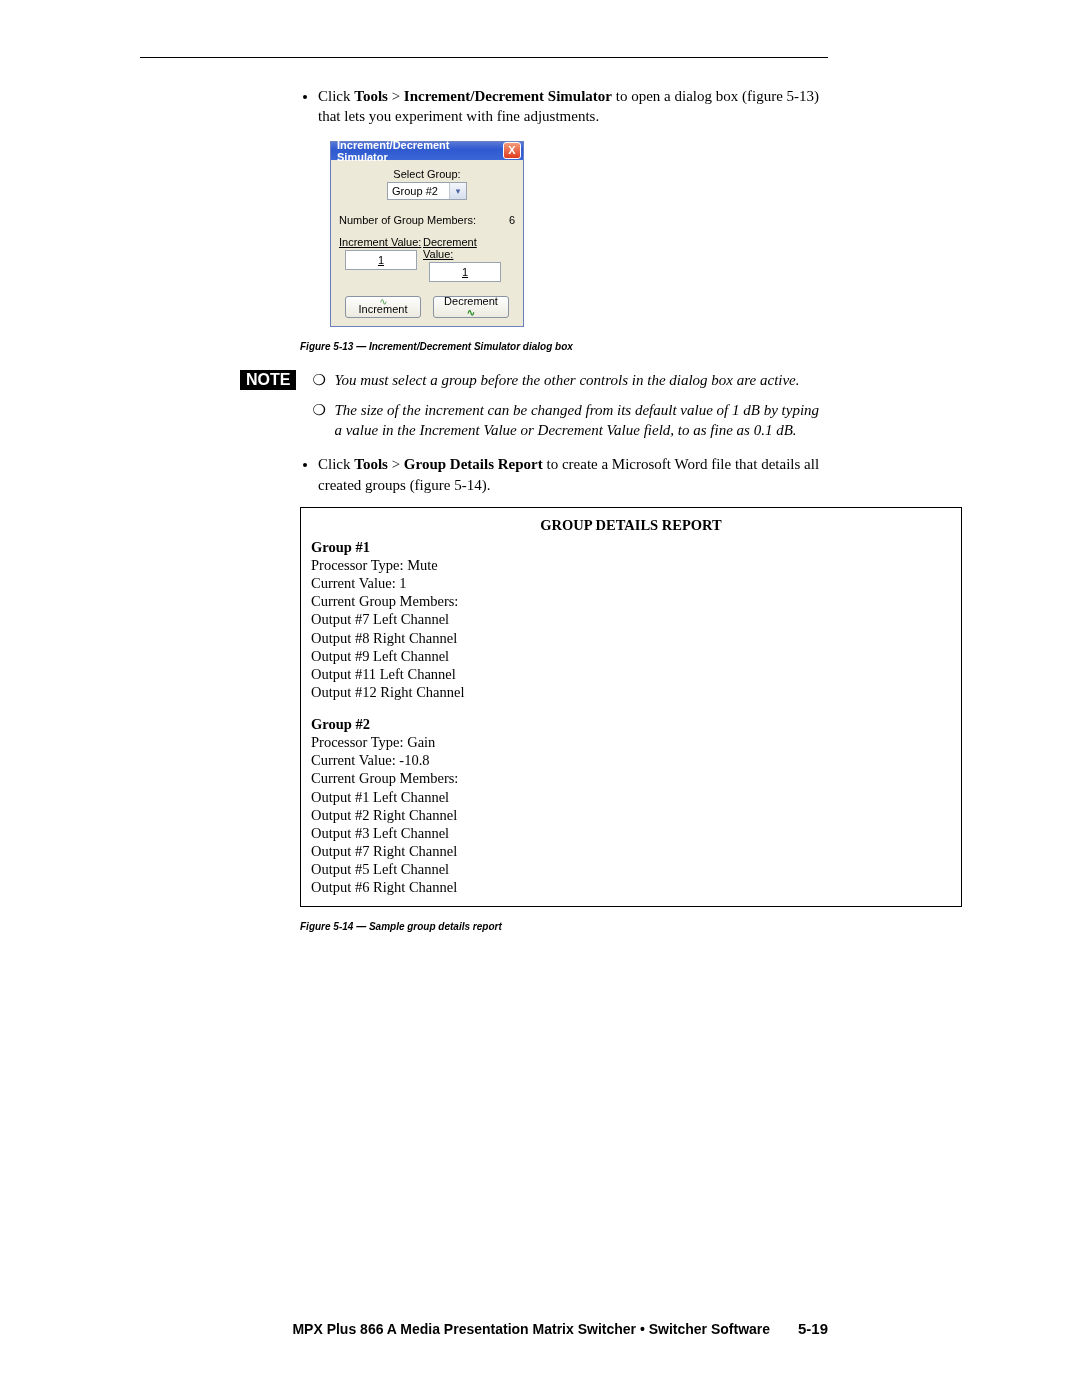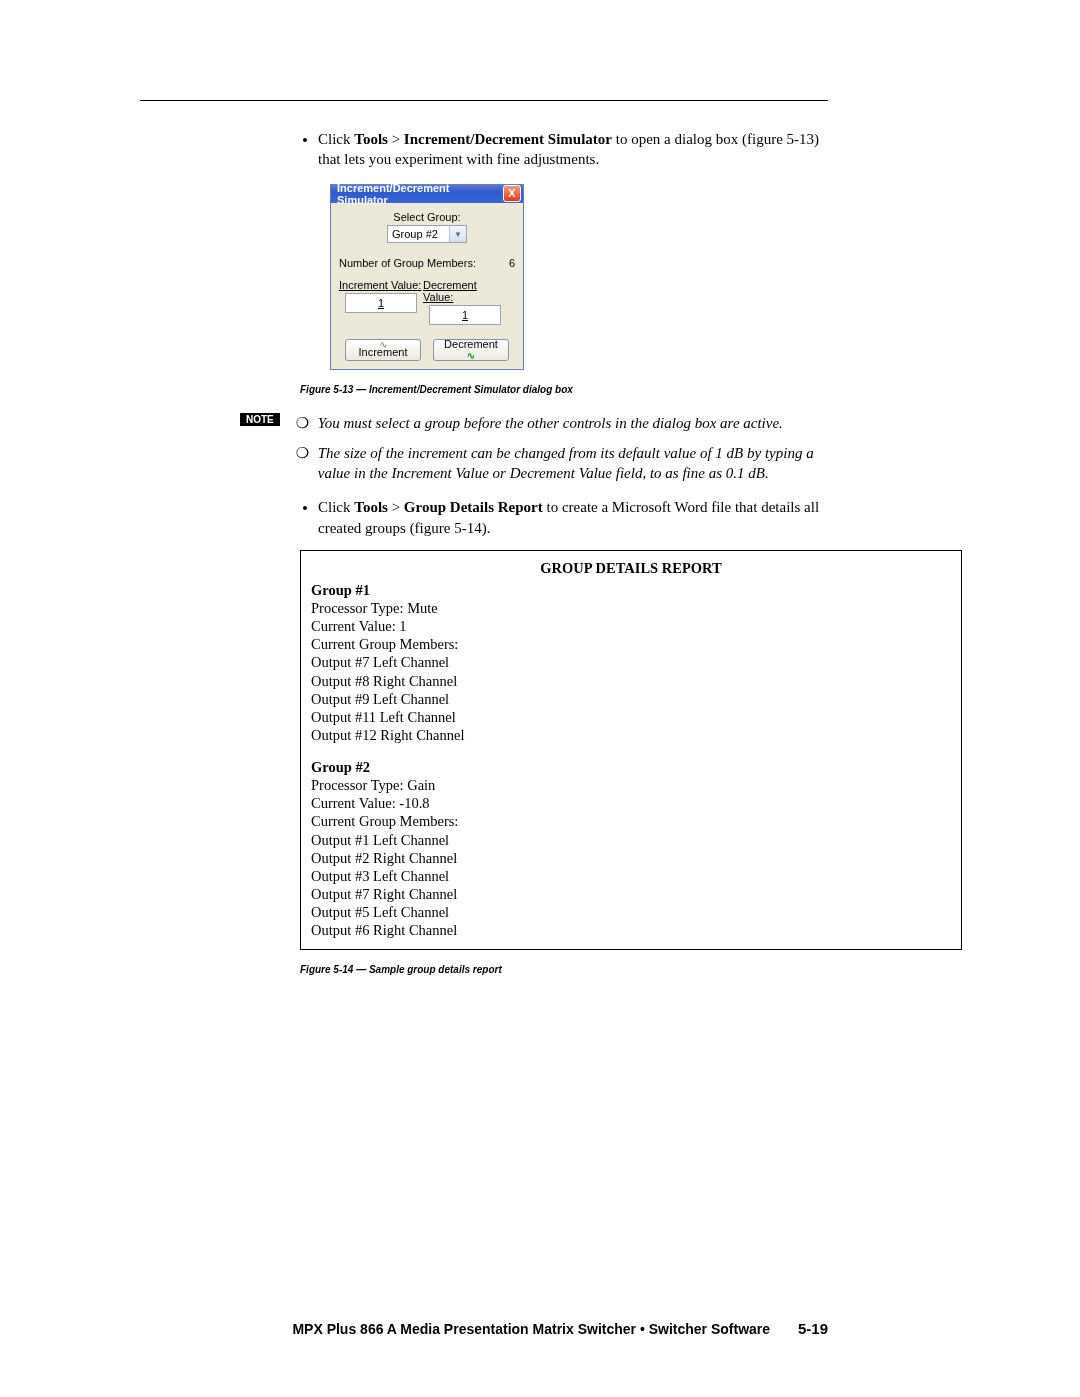--- a/index.html
+++ b/index.html
@@ -9,21 +9,21 @@
     font-family: "Palatino Linotype", "Book Antiqua", Palatino, Georgia, serif;
     font-size: 15px;
     color: #000;
     width: 1080px;
   }
   .page {
     width: 968px;
     height: 1397px;
     position: relative;
     box-sizing: border-box;
-    padding: 100px 140px 60px 140px;
+    padding: 57px 140px 60px 140px;
   }
   .rule {
     border-top: 1.5px solid #000;
     margin-bottom: 28px;
   }
   .content {
     margin-left: 160px; 
   }
   ul.bullets {
     margin: 0;
@@ -163,21 +163,21 @@
   .note-block {
     display: flex;
     align-items: flex-start;
     margin: 6px 0 4px -60px;
   }
   .note-tag {
     font-family: Arial, Helvetica, sans-serif;
     background: #000;
     color: #fff;
     font-weight: 700;
-    font-size: 10px;
+    font-size: 16px;
     padding: 1px 6px;
     margin-right: 16px;
     flex: 0 0 auto;
   }
   .note-list {
     margin: 0;
     padding: 0;
     list-style: none;
     font-style: italic;
     line-height: 1.35;

